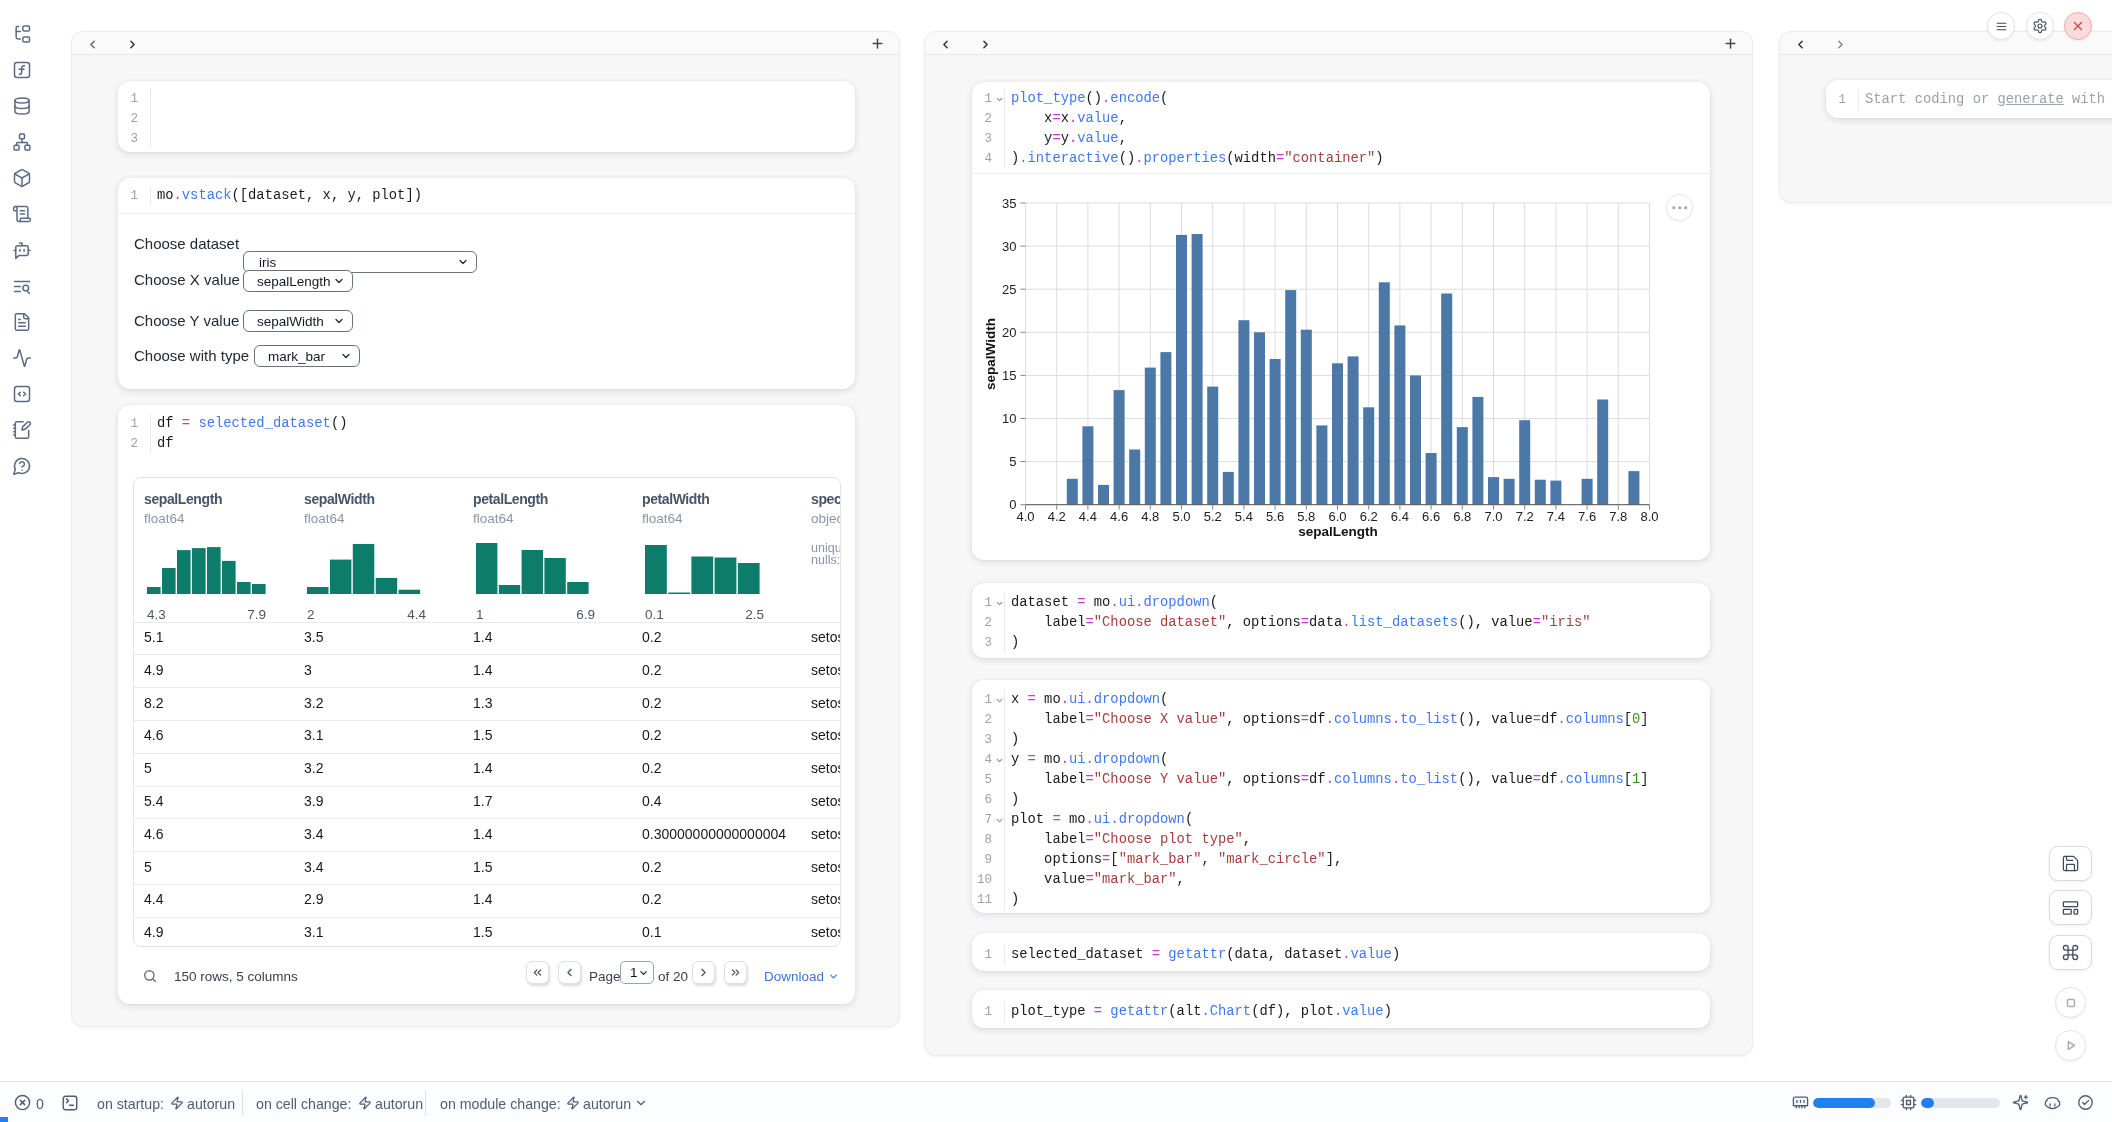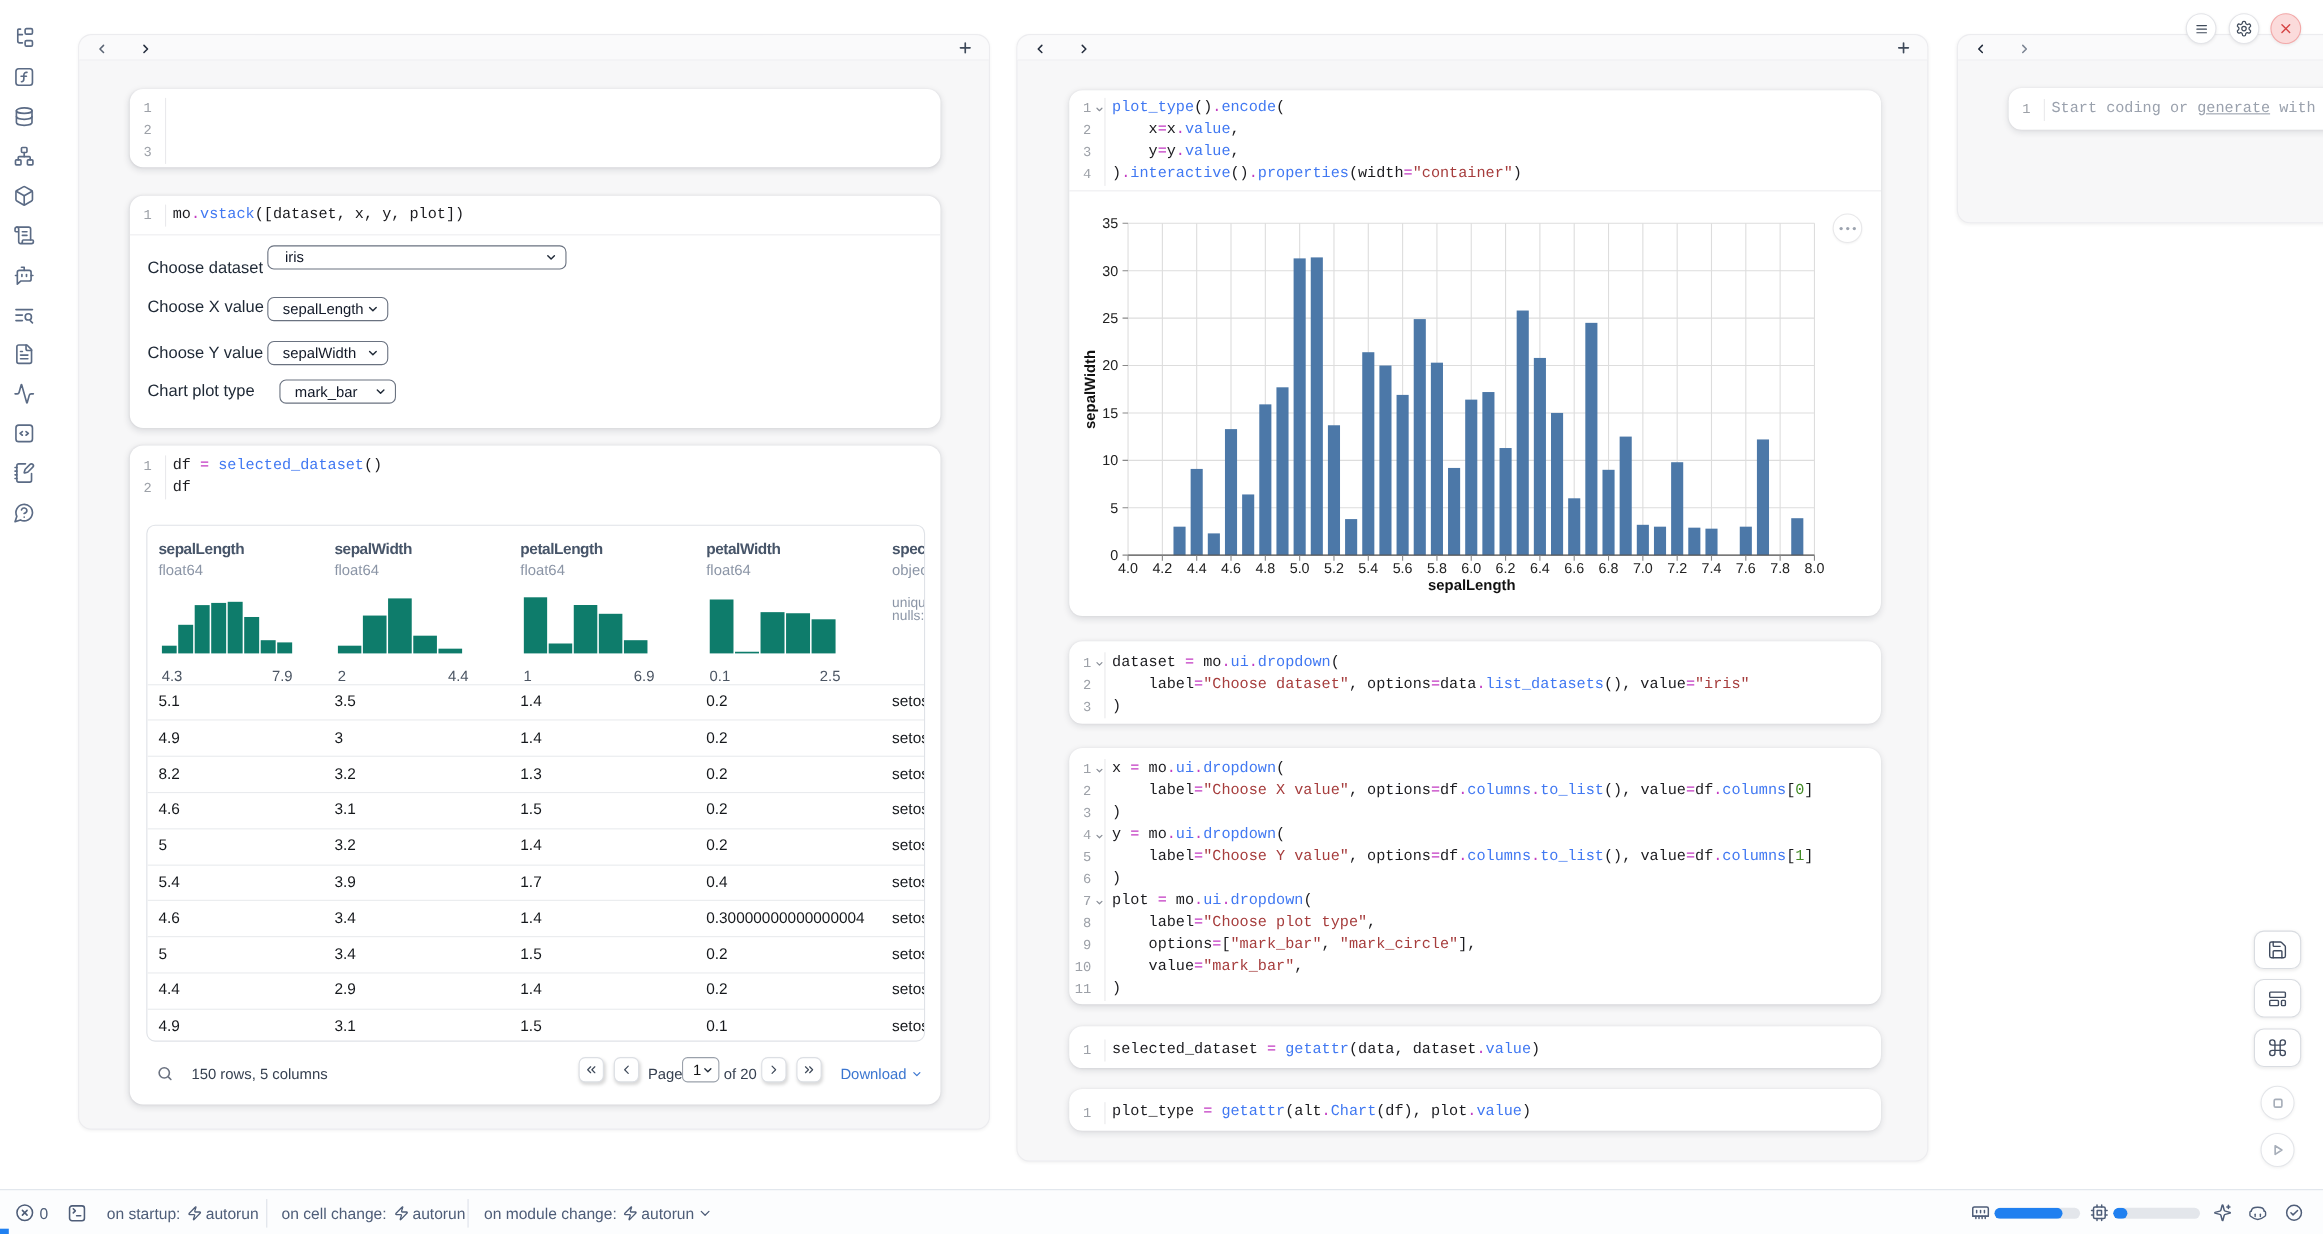--- a/index.html
+++ b/index.html
@@ -139,41 +139,41 @@
       <div class="cell" style="left:46px;top:146px;width:737px;height:211px">
         <div class="cw" style="padding-top:8px">
           <div class="gut">
             <div>1</div>
           </div>
           <div class="cod"><div>mo<span class="o">.</span><span class="f">vstack</span>([dataset, x, y, plot])</div></div>
         </div>
         <div class="divider" style="top:35px"></div>
         <div style="position:absolute;left:0;top:35px;right:0;bottom:0">
           <div class="uilab" style="left:16px;top:22px">Choose dataset</div>
-          <div class="sel" style="left:125px;top:10px;width:272px">
+          <div class="sel" style="left:125px;top:38px;width:234px">
             <span style="position:absolute;left:15px;top:50%;transform:translateY(-50%)">iris</span>
             <svg class="schev" width="12" height="12" viewBox="0 0 24 24" fill="none" stroke="#1f2937" stroke-width="2.6" stroke-linecap="round" stroke-linejoin="round">
               <path d="m6 9 6 6 6-6"></path>
             </svg>
           </div>
           <div class="uilab" style="left:16px;top:58px">Choose X value</div>
           <div class="sel" style="left:125px;top:56.5px;width:110px">
             <span style="position:absolute;left:13px;top:50%;transform:translateY(-50%)">sepalLength</span>
             <svg class="schev" width="12" height="12" viewBox="0 0 24 24" fill="none" stroke="#1f2937" stroke-width="2.6" stroke-linecap="round" stroke-linejoin="round">
               <path d="m6 9 6 6 6-6"></path>
             </svg>
           </div>
           <div class="uilab" style="left:16px;top:99px">Choose Y value</div>
           <div class="sel" style="left:125px;top:97px;width:110px">
             <span style="position:absolute;left:13px;top:50%;transform:translateY(-50%)">sepalWidth</span>
             <svg class="schev" width="12" height="12" viewBox="0 0 24 24" fill="none" stroke="#1f2937" stroke-width="2.6" stroke-linecap="round" stroke-linejoin="round">
               <path d="m6 9 6 6 6-6"></path>
             </svg>
           </div>
-          <div class="uilab" style="left:16px;top:134px">Chart plot type</div>
+          <div class="uilab" style="left:16px;top:134px">Choose with type</div>
           <div class="sel" style="left:136px;top:132px;width:106px">
             <span style="position:absolute;left:13px;top:50%;transform:translateY(-50%)">mark_bar</span>
             <svg class="schev" width="12" height="12" viewBox="0 0 24 24" fill="none" stroke="#1f2937" stroke-width="2.6" stroke-linecap="round" stroke-linejoin="round">
               <path d="m6 9 6 6 6-6"></path>
             </svg>
           </div>
         </div>
       </div>
       <div class="cell" style="left:46px;top:373px;width:737px;height:599px">
         <div class="cw" style="padding-top:9px">

